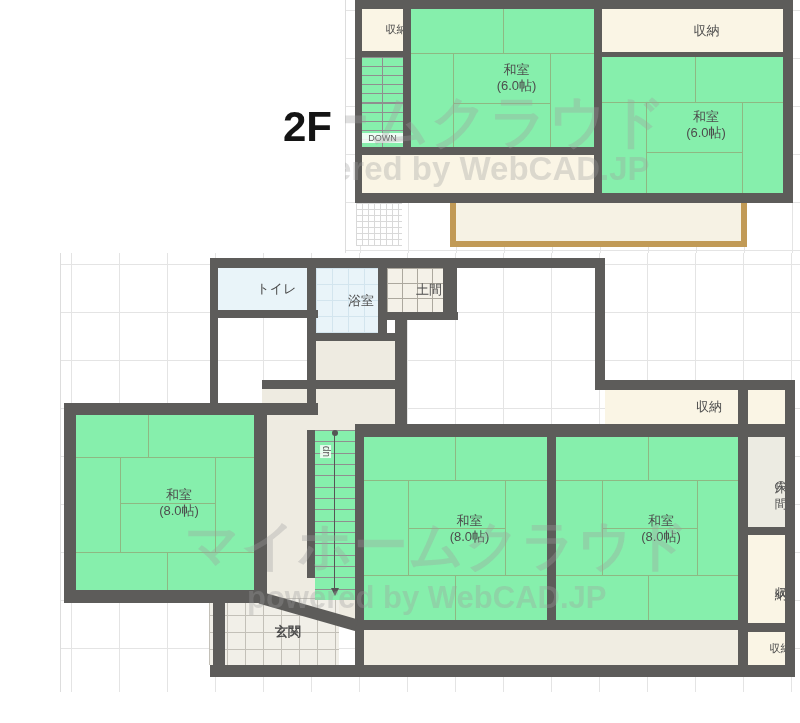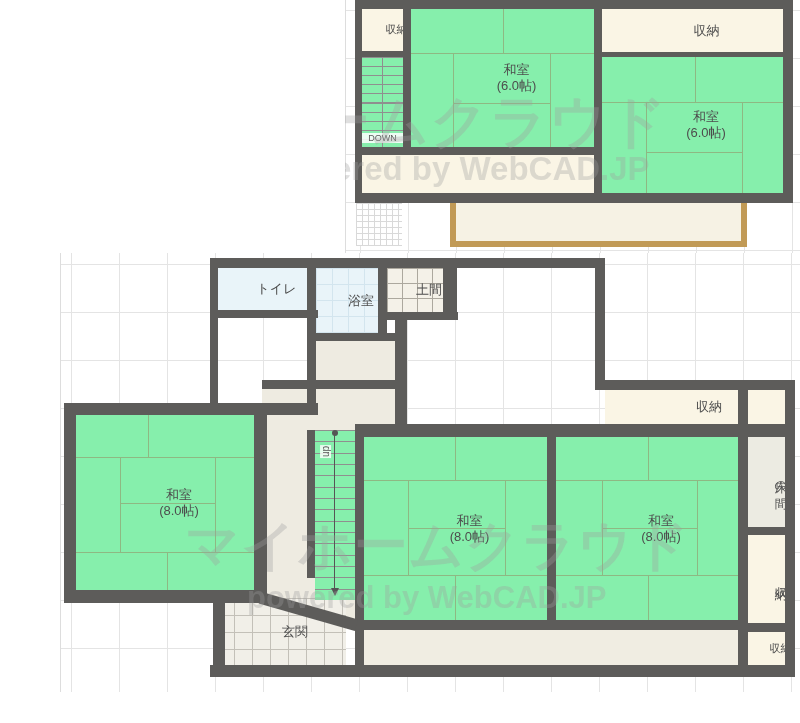--- a/index.html
+++ b/index.html
@@ -55,20 +55,21 @@
   .diag{transform:rotate(16deg);transform-origin:0 0;}
 </style>
 </head>
 <body>
 
 <div id="stage">
 
   <div class="abs grid" style="left:345px;top:0;width:455px;height:253px;background-position:14px 10px;border-left:1px solid #ddd;"></div>
   <div class="abs grid" style="left:60px;top:253px;width:740px;height:439px;background-position:10px 11px;border-left:1px solid #ddd;"></div>
 
+  <div class="floor-label" style="left:283px;top:103px;">2F</div>
 
   <div class="room cream" style="left:362px;top:9px;width:41px;height:42px;">
     <span class="lbl lbl-sm">収納</span>
   </div>
   <div class="room2 white treads2f" style="left:362px;top:57px;width:41px;height:91px;">
     <div class="stair-split" style="left:20px;top:0;width:1px;height:100%;"></div>
     <span class="downlabel">DOWN</span>
   </div>
   <div class="room cream" style="left:362px;top:155px;width:232px;height:38px;"></div>
   <div class="room cream" style="left:602px;top:9px;width:181px;height:43px;">
@@ -171,21 +172,21 @@
   <div class="room" style="left:748px;top:435px;width:37px;height:92px;background:#ecebe2;">
     <span class="lbl vert" style="font-size:12px;">床の間</span>
   </div>
   <div class="room cream" style="left:748px;top:535px;width:37px;height:88px;">
     <span class="lbl vert" style="font-size:12px;">収納</span>
   </div>
   <div class="room cream" style="left:748px;top:632px;width:37px;height:33px;">
     <span class="lbl lbl-sm">収納</span>
   </div>
   <div class="room beige2" style="left:364px;top:630px;width:374px;height:35px;"></div>
-  <div class="room tile-genkan" style="left:216px;top:598px;width:130px;height:67px;">
+  <div class="room tile-genkan" style="left:209px;top:598px;width:130px;height:67px;font-weight:bold;">
     <span class="lbl">玄関</span>
   </div>
 
   <div class="wall" style="left:210px;top:258px;width:395px;height:10px;"></div>
   <div class="wall" style="left:210px;top:258px;width:8px;height:157px;"></div>
   <div class="wall" style="left:210px;top:310px;width:108px;height:8px;"></div>
   <div class="wall" style="left:307px;top:268px;width:9px;height:147px;"></div>
   <div class="wall" style="left:307px;top:333px;width:88px;height:8px;"></div>
   <div class="wall" style="left:378px;top:258px;width:9px;height:83px;"></div>
   <div class="wall" style="left:378px;top:312px;width:80px;height:8px;"></div>

